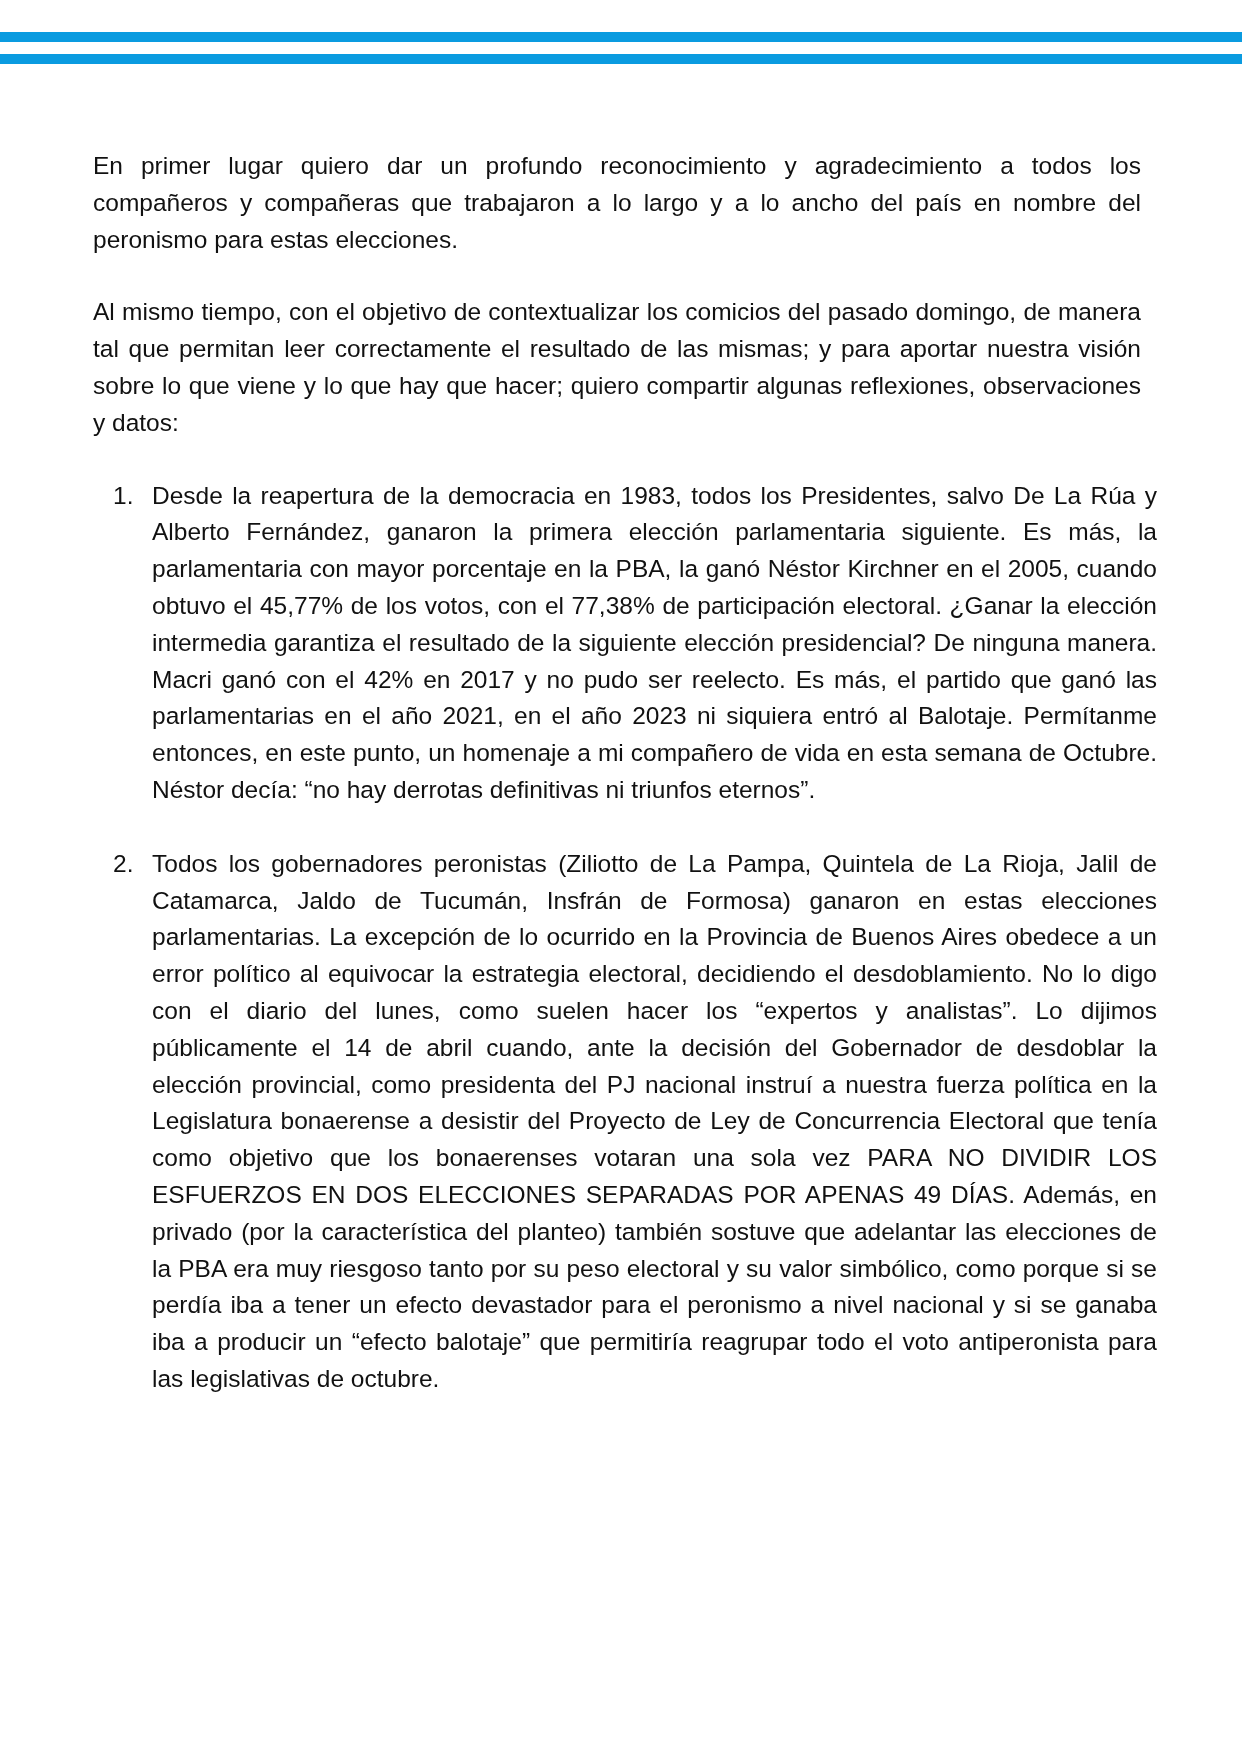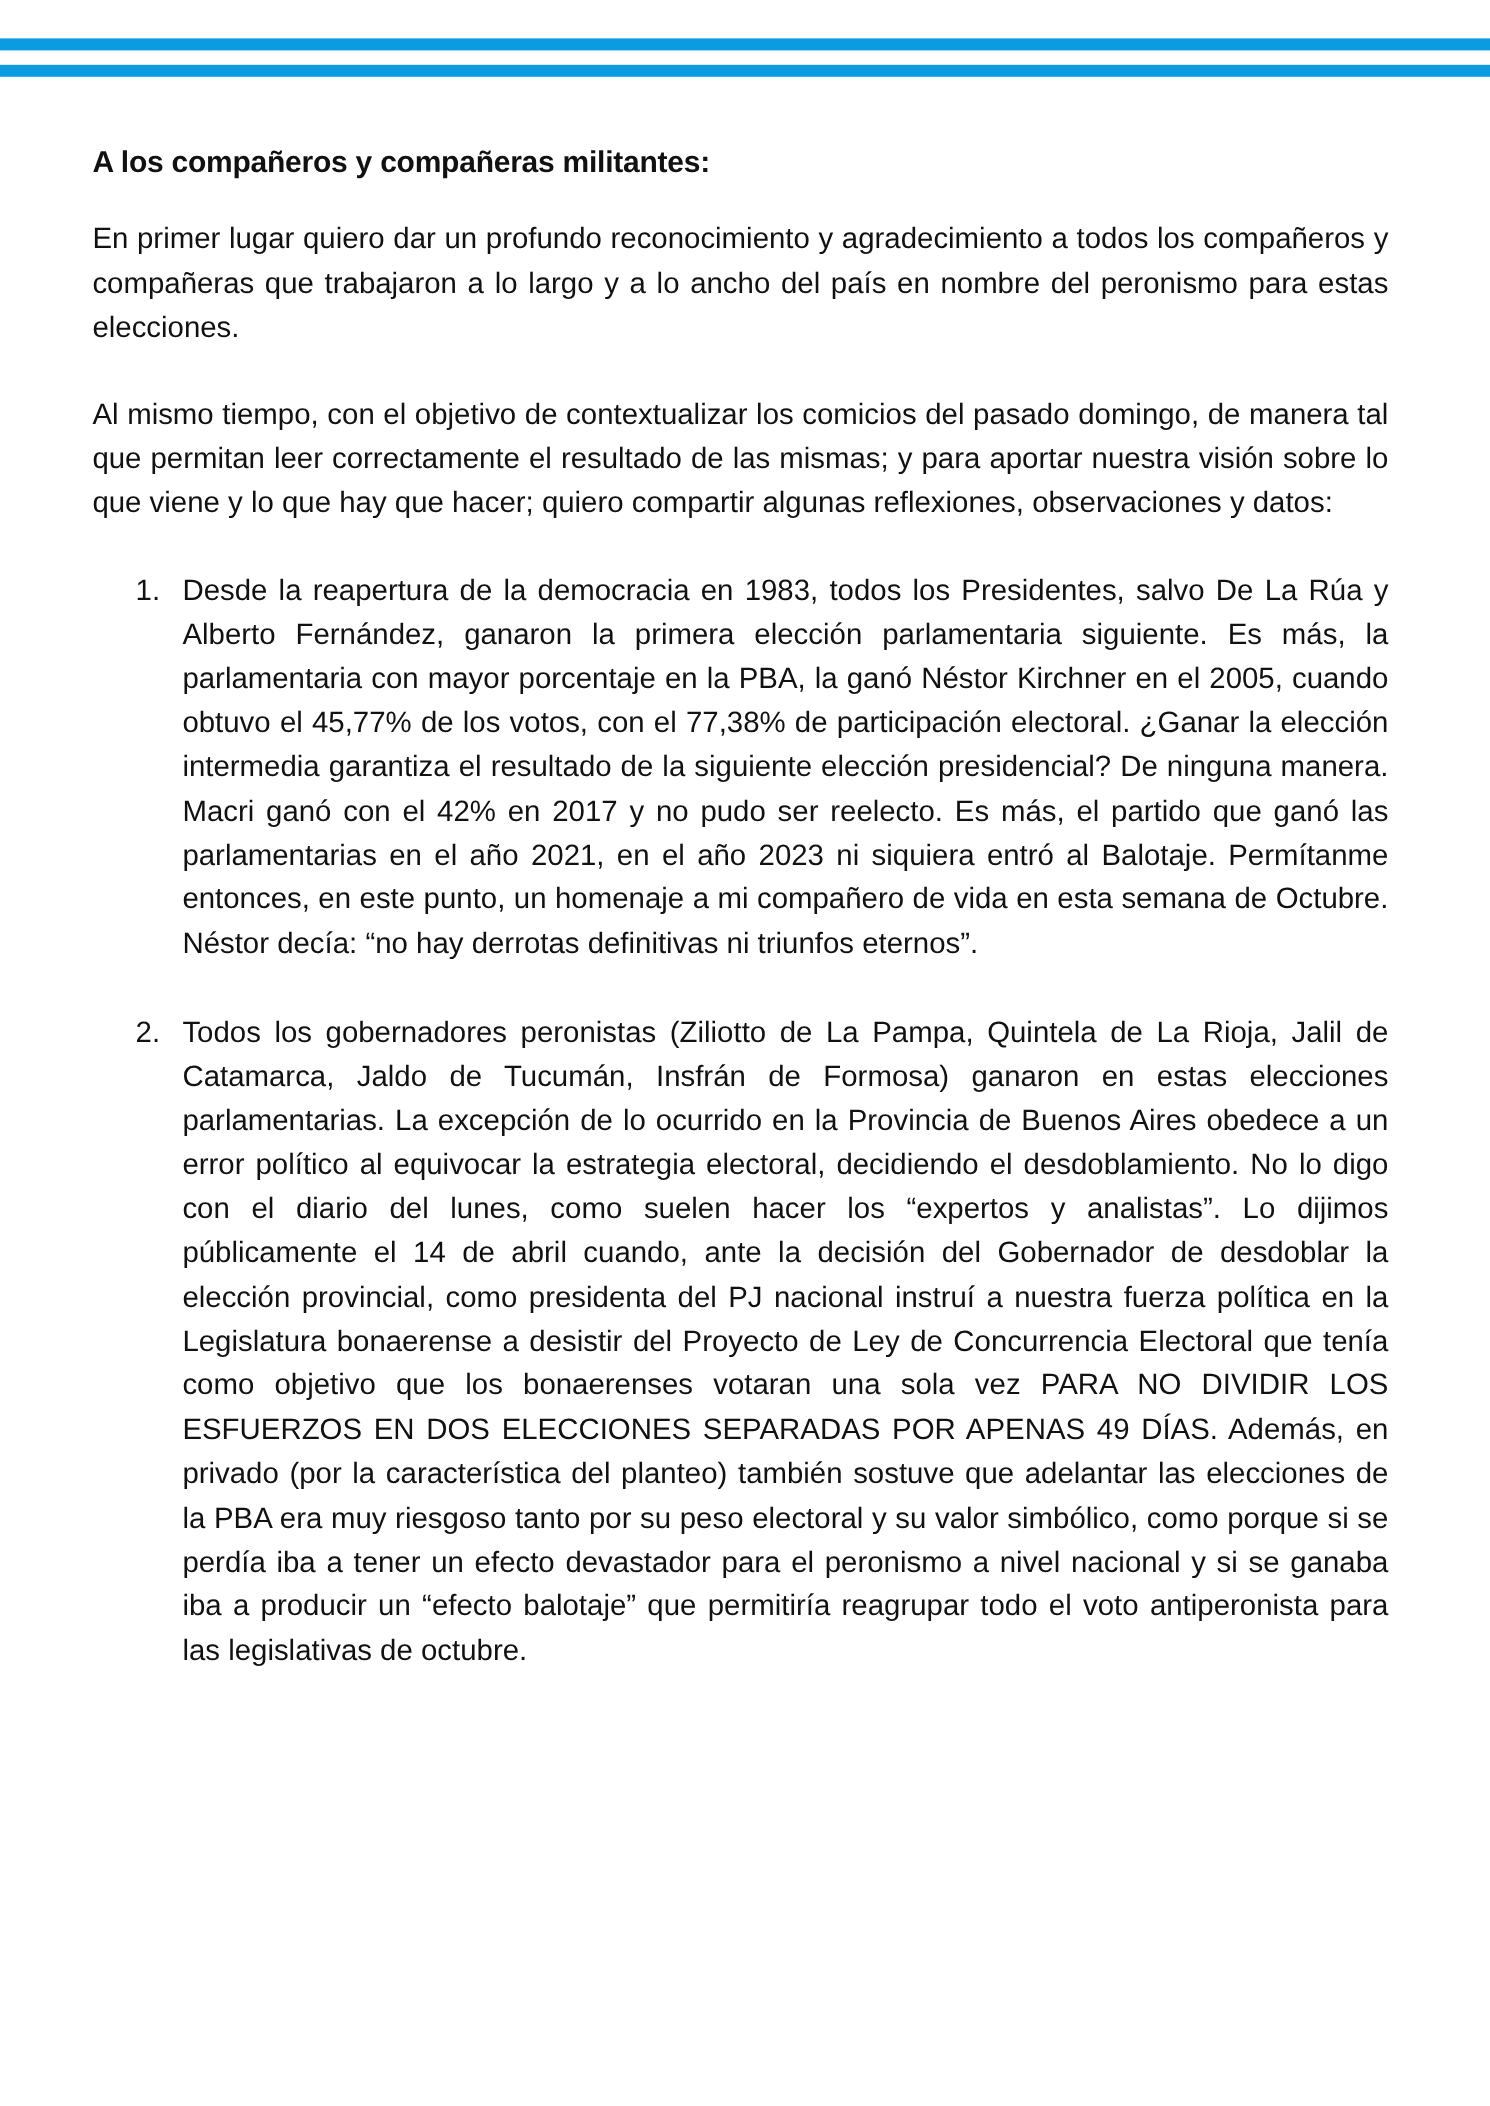--- a/index.html
+++ b/index.html
@@ -3,36 +3,35 @@
 <meta charset="utf-8">
 <style>
   html, body { margin: 0; padding: 0; background: #ffffff; }
   body { width: 1242px; height: 1755px; position: relative; overflow: hidden;
          font-family: "Liberation Sans", sans-serif; color: #111111; }
   .stripe { position: absolute; left: 0; width: 1242px; height: 10px; background: #0a9be0; }
   .stripe.s1 { top: 32px; }
   .stripe.s2 { top: 54px; }
   .content { position: absolute; left: 77px; top: 118px; width: 1080px; }
   h1 { margin: 0; font-size: 25px; font-weight: bold; line-height: 34px; letter-spacing: -0.2px; }
-  p { margin: 0; font-size: 24.5px; line-height: 36.8px; text-align: justify; }
+  p { margin: 16px; font-size: 24.5px; line-height: 36.8px; text-align: justify; }
   .p1 { margin-top: 30px; }
   .p2 { margin-top: 36px; }
   ol { margin: 36px 0 0 0; padding: 0 0 0 75px; list-style: none; counter-reset: item; }
   ol li { position: relative; font-size: 24.5px; line-height: 36.8px; text-align: justify; }
   ol li + li { margin-top: 37px; }
   .num { position: absolute; left: -39px; top: 0; }
 </style>
 </head>
 <body>
 
 <div class="stripe s1" style="background: rgb(10, 155, 224);"></div>
 <div class="stripe s2" style="background: rgb(10, 155, 224);"></div>
 
 <div class="content">
-  <h1>A los compañeros y compañeras militantes:</h1>
   <p class="p1">En primer lugar quiero dar un profundo reconocimiento y agradecimiento a todos los compañeros y compañeras que trabajaron a lo largo y a lo ancho del país en nombre del peronismo para estas elecciones.</p>
   <p class="p2">Al mismo tiempo, con el objetivo de contextualizar los comicios del pasado domingo, de manera tal que permitan leer correctamente el resultado de las mismas; y para aportar nuestra visión sobre lo que viene y lo que hay que hacer; quiero compartir algunas reflexiones, observaciones y datos:</p>
   <ol>
     <li>
       <span class="num">1.</span>
       <span>Desde la reapertura de la democracia en 1983, todos los Presidentes, salvo De La Rúa y Alberto Fernández, ganaron la primera elección parlamentaria siguiente. Es más, la parlamentaria con mayor porcentaje en la PBA, la ganó Néstor Kirchner en el 2005, cuando obtuvo el 45,77% de los votos, con el 77,38% de participación electoral. ¿Ganar la elección intermedia garantiza el resultado de la siguiente elección presidencial? De ninguna manera. Macri ganó con el 42% en 2017 y no pudo ser reelecto. Es más, el partido que ganó las parlamentarias en el año 2021, en el año 2023 ni siquiera entró al Balotaje. Permítanme entonces, en este punto, un homenaje a mi compañero de vida en esta semana de Octubre. Néstor decía: “no hay derrotas definitivas ni triunfos eternos”.</span>
     </li>
     <li>
       <span class="num">2.</span>
       <span>Todos los gobernadores peronistas (Ziliotto de La Pampa, Quintela de La Rioja, Jalil de Catamarca, Jaldo de Tucumán, Insfrán de Formosa) ganaron en estas elecciones parlamentarias. La excepción de lo ocurrido en la Provincia de Buenos Aires obedece a un error político al equivocar la estrategia electoral, decidiendo el desdoblamiento. No lo digo con el diario del lunes, como suelen hacer los “expertos y analistas”. Lo dijimos públicamente el 14 de abril cuando, ante la decisión del Gobernador de desdoblar la elección provincial, como presidenta del PJ nacional instruí a nuestra fuerza política en la Legislatura bonaerense a desistir del Proyecto de Ley de Concurrencia Electoral que tenía como objetivo que los bonaerenses votaran una sola vez PARA NO DIVIDIR LOS ESFUERZOS EN DOS ELECCIONES SEPARADAS POR APENAS 49 DÍAS. Además, en privado (por la característica del planteo) también sostuve que adelantar las elecciones de la PBA era muy riesgoso tanto por su peso electoral y su valor simbólico, como porque si se perdía iba a tener un efecto devastador para el peronismo a nivel nacional y si se ganaba iba a producir un “efecto balotaje” que permitiría reagrupar todo el voto antiperonista para las legislativas de octubre.</span>

